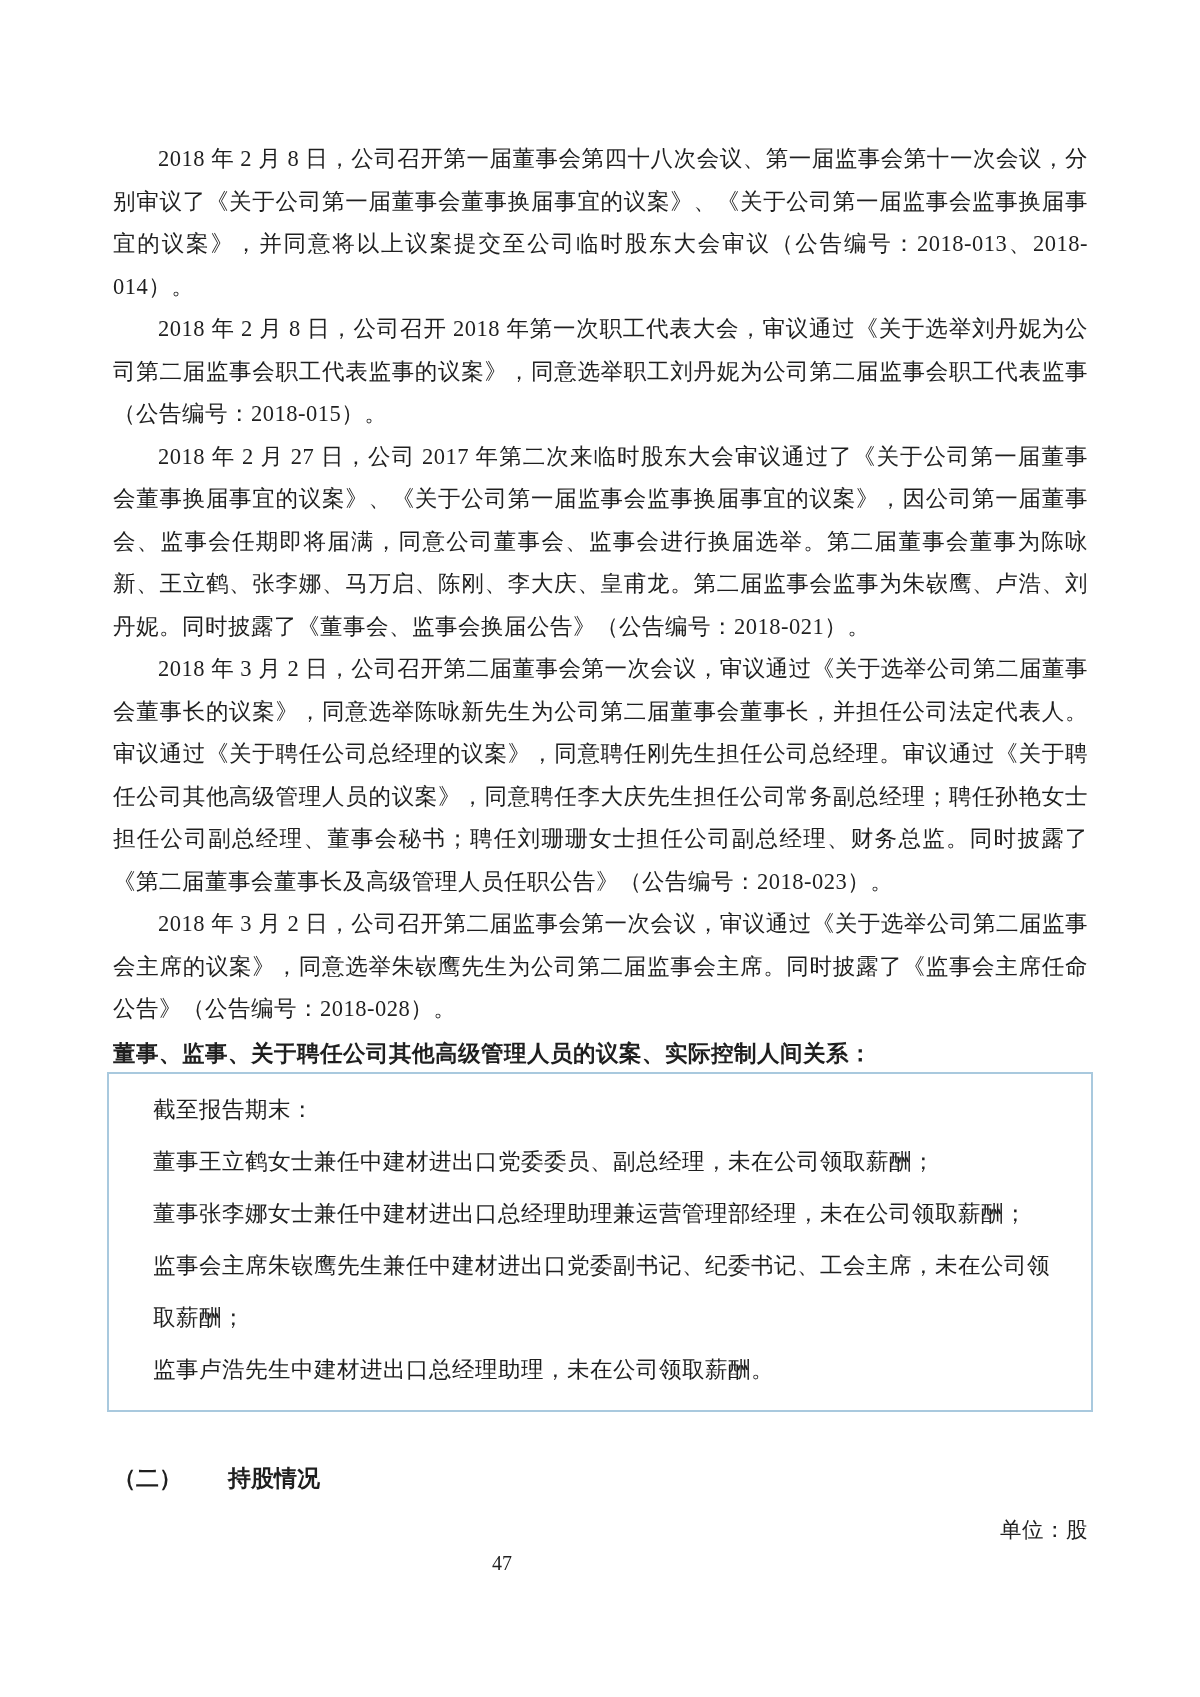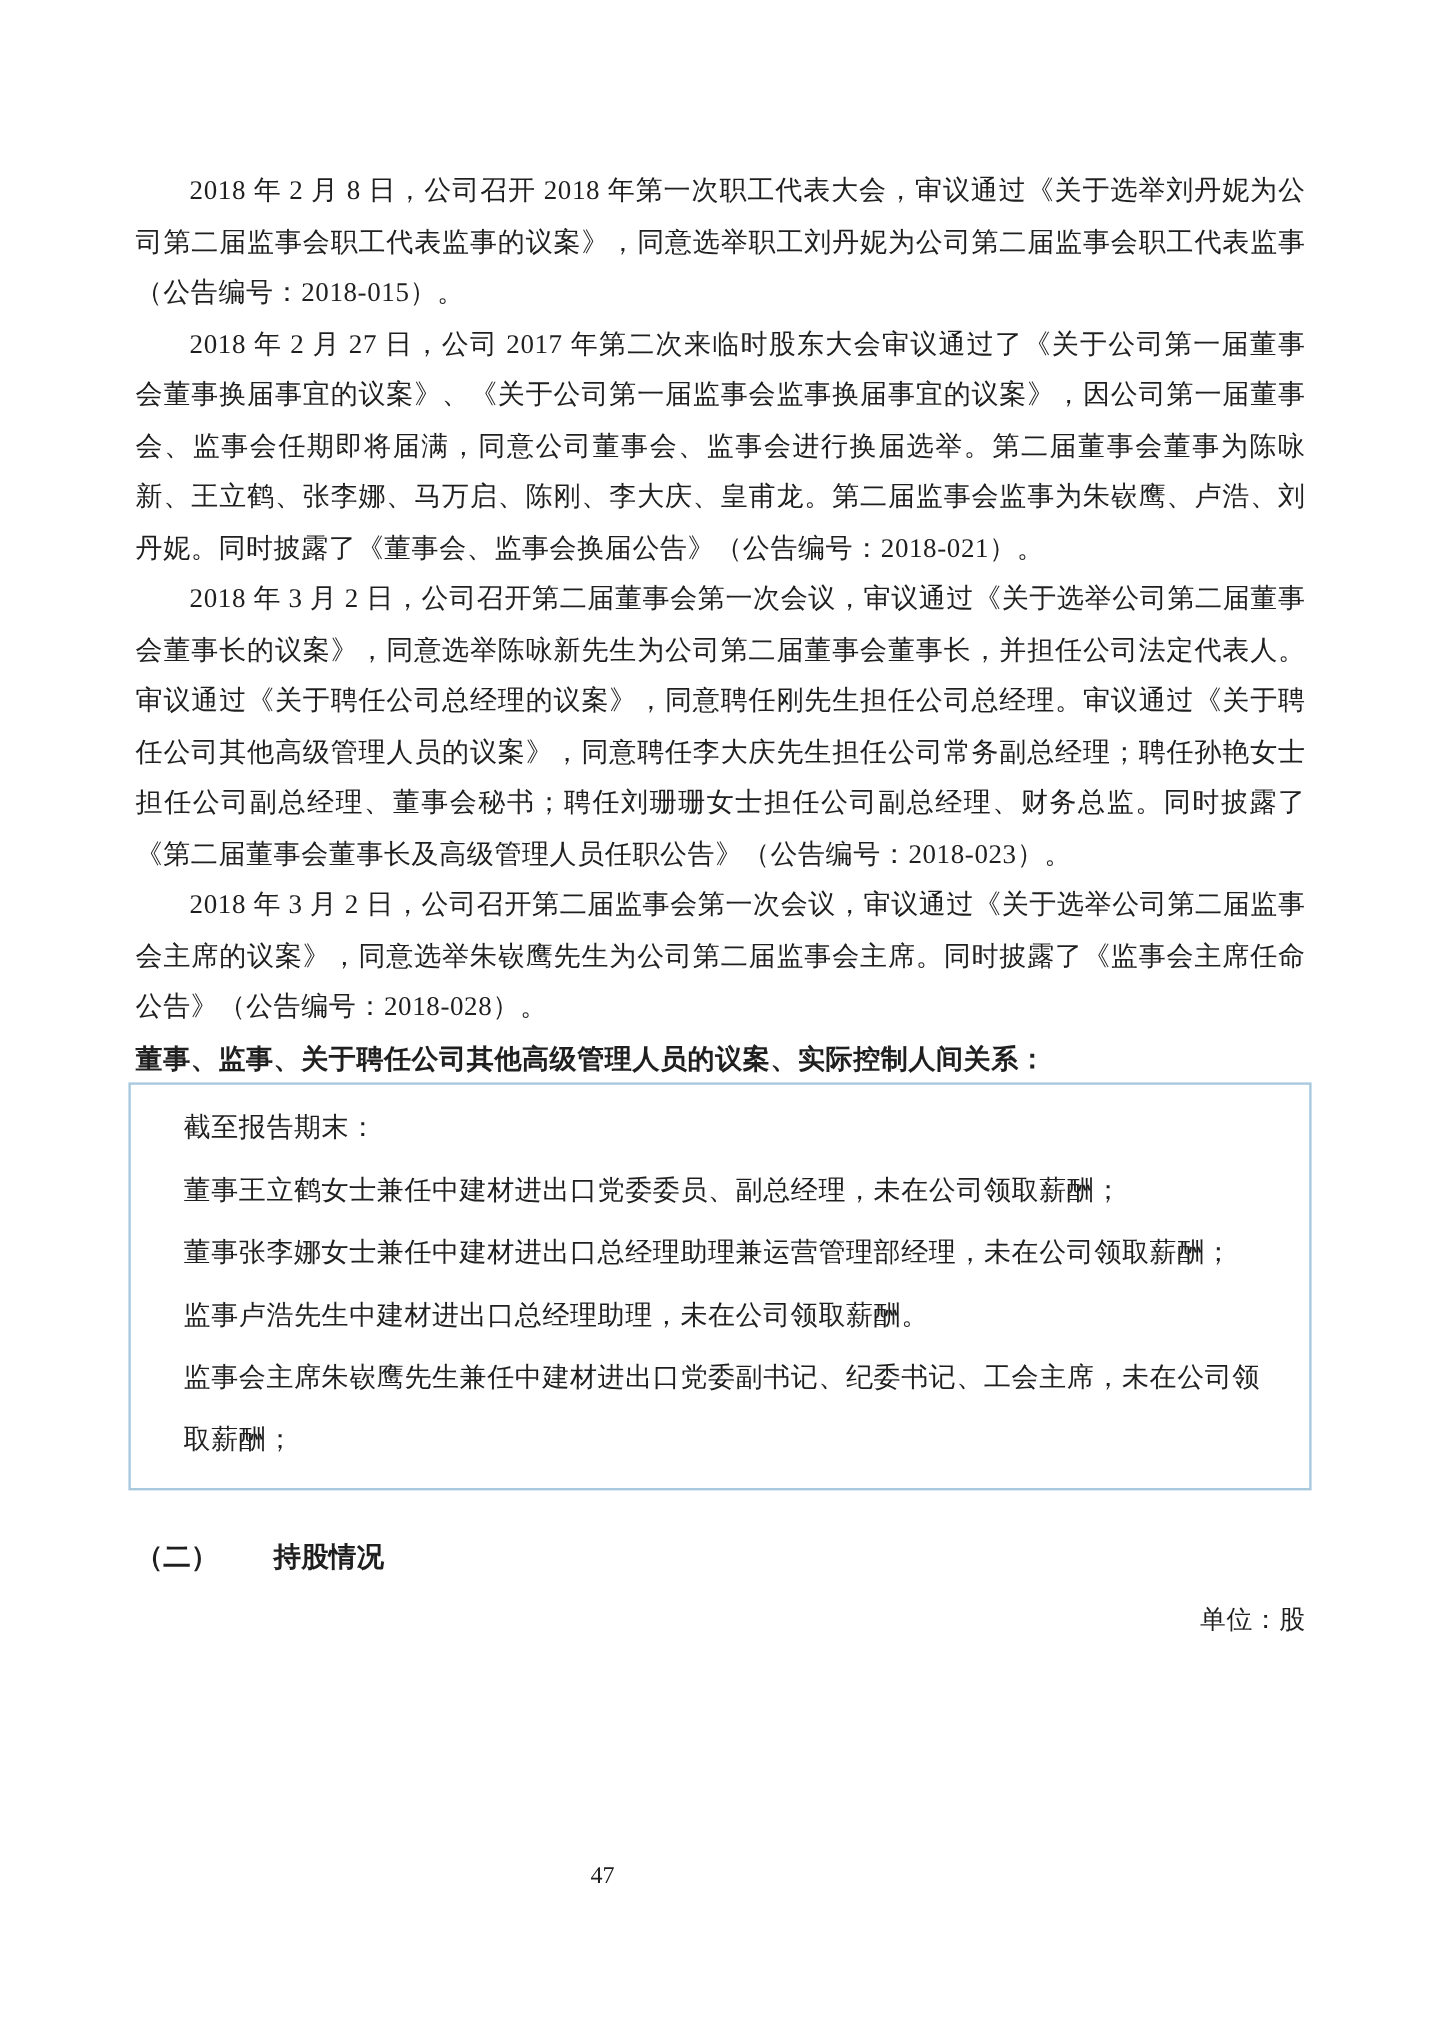--- a/index.html
+++ b/index.html
@@ -44,21 +44,21 @@
     border:2px solid var(--box-border);
     padding:10px 24px 14px 44px;
   }
   .info-box p{
     margin:0;
     font-size:22.5px;
     line-height:52px;
     letter-spacing:0.5px;
   }
   .section-heading{
-    margin-top:40px;
+    margin-top:50px;
     font-family:"DejaVu Sans","Liberation Sans",sans-serif;
     font-weight:bold;
     font-size:23px;
     line-height:32px;
   }
   .section-heading .num{display:inline-block;margin-right:46px;}
   .unit-label{
     margin-top:21px;
     text-align:right;
     font-size:21.5px;
@@ -70,33 +70,34 @@
     width:1004px;
     text-align:center;
     font-size:20px;
   }
 </style>
 </head>
 <body>
 
 <div class="content">
 
+  <p class="para">2018 年 2 月 8 日，公司召开第一届董事会第四十八次会议、第一届监事会第十一次会议，分别审议了《关于公司第一届董事会董事换届事宜的议案》、《关于公司第一届监事会监事换届事宜的议案》，并同意将以上议案提交至公司临时股东大会审议（公告编号：2018-013、2018-014）。</p>
   <p class="para">2018 年 2 月 8 日，公司召开 2018 年第一次职工代表大会，审议通过《关于选举刘丹妮为公司第二届监事会职工代表监事的议案》，同意选举职工刘丹妮为公司第二届监事会职工代表监事（公告编号：2018-015）。</p>
   <p class="para">2018 年 2 月 27 日，公司 2017 年第二次来临时股东大会审议通过了《关于公司第一届董事会董事换届事宜的议案》、《关于公司第一届监事会监事换届事宜的议案》，因公司第一届董事会、监事会任期即将届满，同意公司董事会、监事会进行换届选举。第二届董事会董事为陈咏新、王立鹤、张李娜、马万启、陈刚、李大庆、皇甫龙。第二届监事会监事为朱嵚鹰、卢浩、刘丹妮。同时披露了《董事会、监事会换届公告》（公告编号：2018-021）。</p>
   <p class="para">2018 年 3 月 2 日，公司召开第二届董事会第一次会议，审议通过《关于选举公司第二届董事会董事长的议案》，同意选举陈咏新先生为公司第二届董事会董事长，并担任公司法定代表人。审议通过《关于聘任公司总经理的议案》，同意聘任刚先生担任公司总经理。审议通过《关于聘任公司其他高级管理人员的议案》，同意聘任李大庆先生担任公司常务副总经理；聘任孙艳女士担任公司副总经理、董事会秘书；聘任刘珊珊女士担任公司副总经理、财务总监。同时披露了《第二届董事会董事长及高级管理人员任职公告》（公告编号：2018-023）。</p>
   <p class="para">2018 年 3 月 2 日，公司召开第二届监事会第一次会议，审议通过《关于选举公司第二届监事会主席的议案》，同意选举朱嵚鹰先生为公司第二届监事会主席。同时披露了《监事会主席任命公告》（公告编号：2018-028）。</p>
 
   <p class="rel-heading">董事、监事、关于聘任公司其他高级管理人员的议案、实际控制人间关系：</p>
 
   <div class="info-box">
     <p>截至报告期末：</p>
     <p>董事王立鹤女士兼任中建材进出口党委委员、副总经理，未在公司领取薪酬；</p>
     <p>董事张李娜女士兼任中建材进出口总经理助理兼运营管理部经理，未在公司领取薪酬；</p>
+    <p>监事会主席朱嵚鹰先生兼任中建材进出口党委副书记、纪委书记、工会主席，未在公司领取薪酬；</p>
     <p>监事卢浩先生中建材进出口总经理助理，未在公司领取薪酬。</p>
-    <p>监事会主席朱嵚鹰先生兼任中建材进出口党委副书记、纪委书记、工会主席，未在公司领取薪酬；</p>
   </div>
 
   <div class="section-heading">
     <span class="num">（二）</span><span>持股情况</span>
   </div>
 
   <div class="unit-label">单位：股</div>
 
 </div>
 

